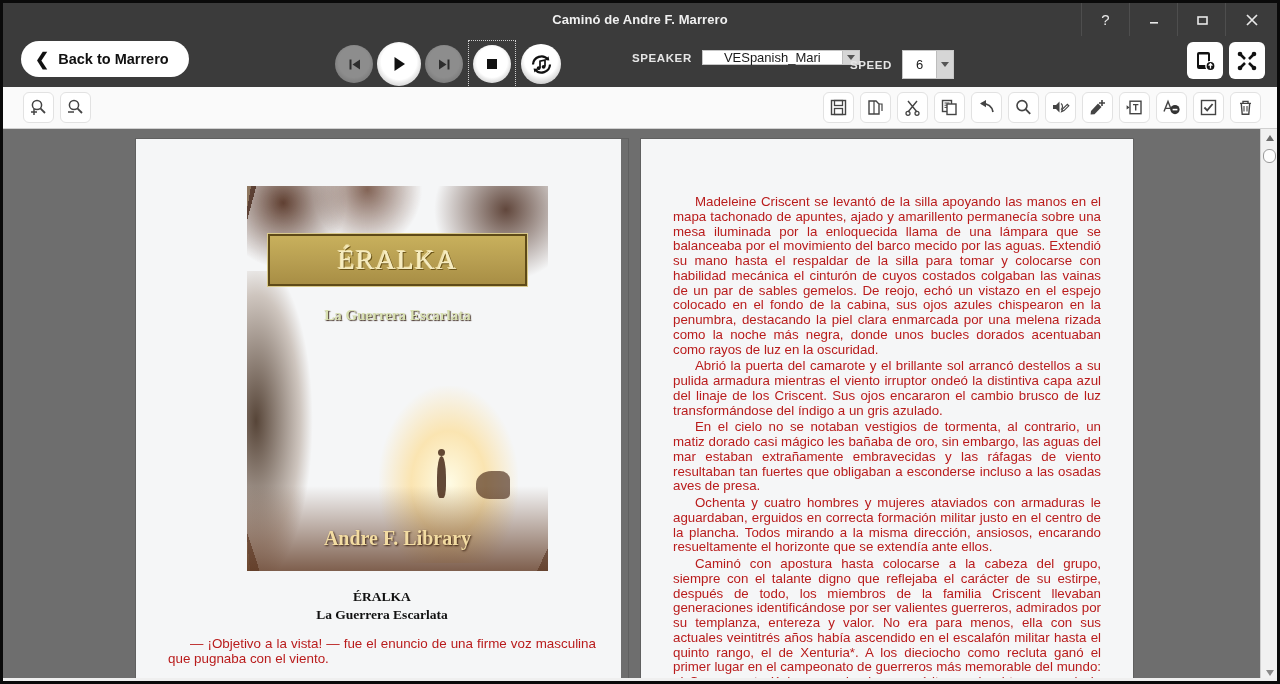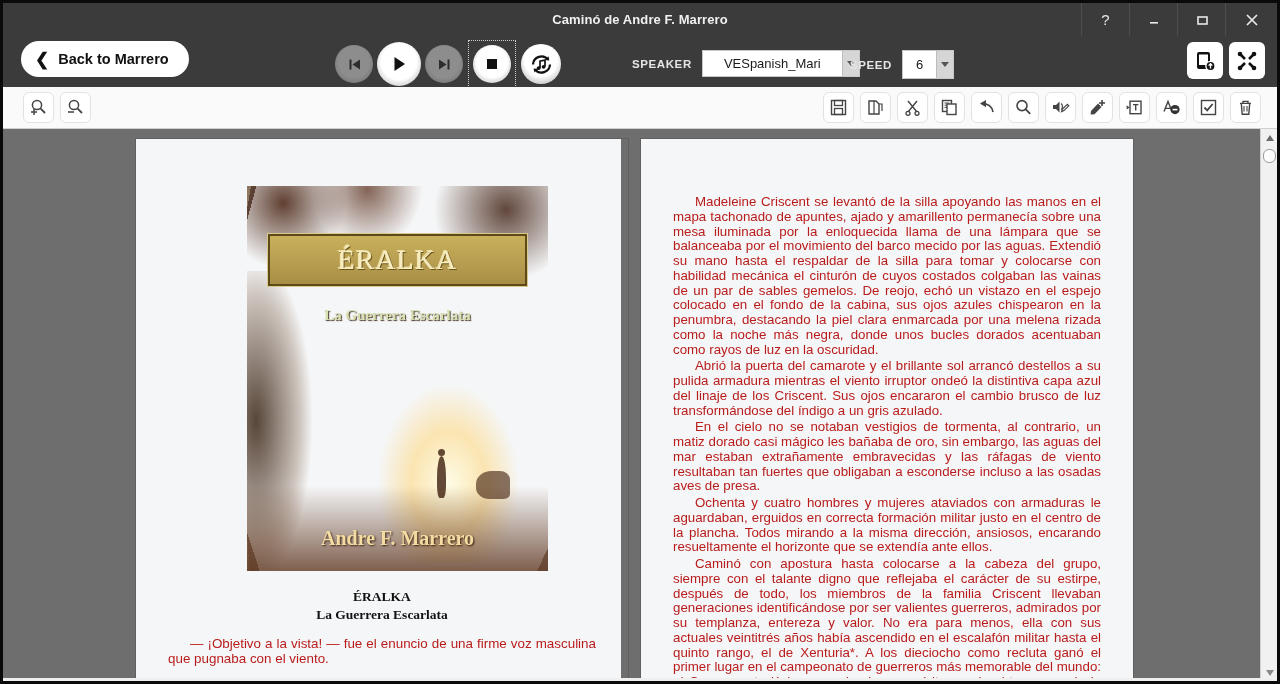--- a/index.html
+++ b/index.html
@@ -94,21 +94,21 @@
   }
   .combo .arrow {
     width: 17px; align-self: stretch; background: #d6d6d6;
     border-left: 1px solid #bdbdbd;
     display: flex; align-items: center; justify-content: center;
   }
   .combo .arrow::after {
     content: ""; border-left: 4px solid transparent; border-right: 4px solid transparent;
     border-top: 5px solid #555;
   }
-  #speaker-combo { width: 158px; height: 27px; justify-content: center; }
+  #speaker-combo { width: 158px; height: 15px; justify-content: center; }
   #speed-combo   { width: 52px;  height: 29px; }
   #speed-combo .val { text-align: center; }
 
   .topright-tools { position: absolute; right: 12px; top: 6px; display: flex; gap: 6px; }
   .wbtn {
     width: 36px; height: 37px; background: #fff; border-radius: 6px;
     display: flex; align-items: center; justify-content: center;
   }
 
   
@@ -492,21 +492,21 @@
         <div class="leftwall"></div>
         <div class="glow"></div>
         <div class="rays"></div>
         <div class="beast"></div>
         <div class="figure"></div>
         <div class="ground"></div>
         <div class="title-plate">
           <span class="tp">ÉRALKA</span>
         </div>
         <div class="cover-sub">La Guerrera Escarlata</div>
-        <div class="cover-author">Andre F. Marrero</div>
+        <div class="cover-author">Andre F. Library</div>
       </div>
 
       <div class="pg-pad" style="top:450px;">
         <div class="ctr t1">ÉRALKA</div>
         <div class="ctr t2">La Guerrera Escarlata</div>
         <div class="body-p" style="margin-top:14px;">— ¡Objetivo a la vista! — fue el enuncio de una firme voz masculina que pugnaba con el viento.</div>
 
       </div>
 
       <div class="page-divider"></div>

